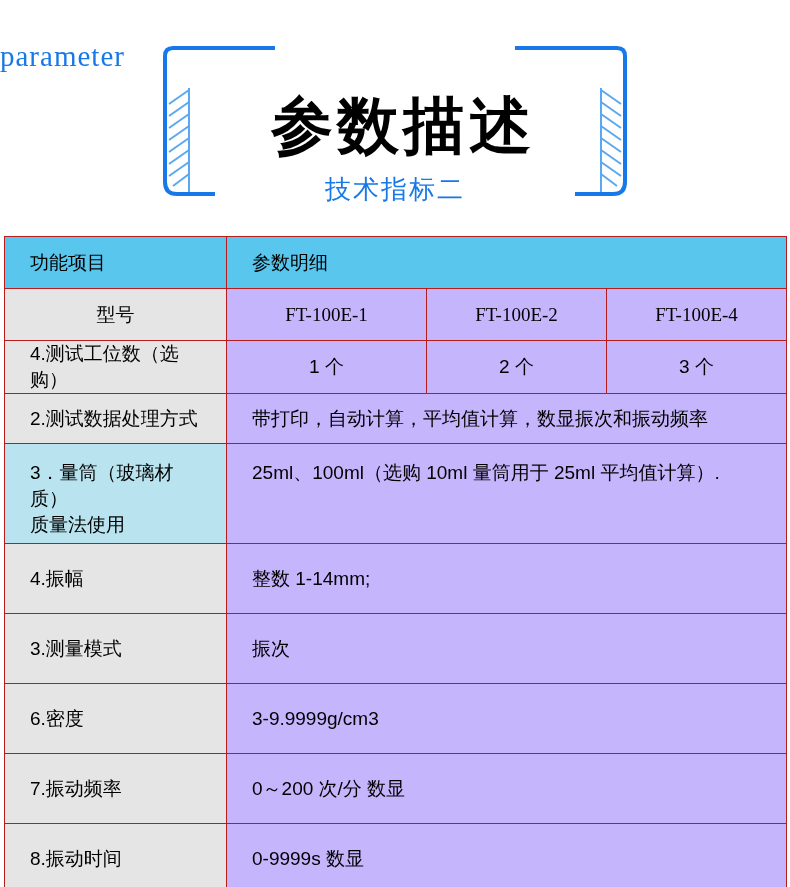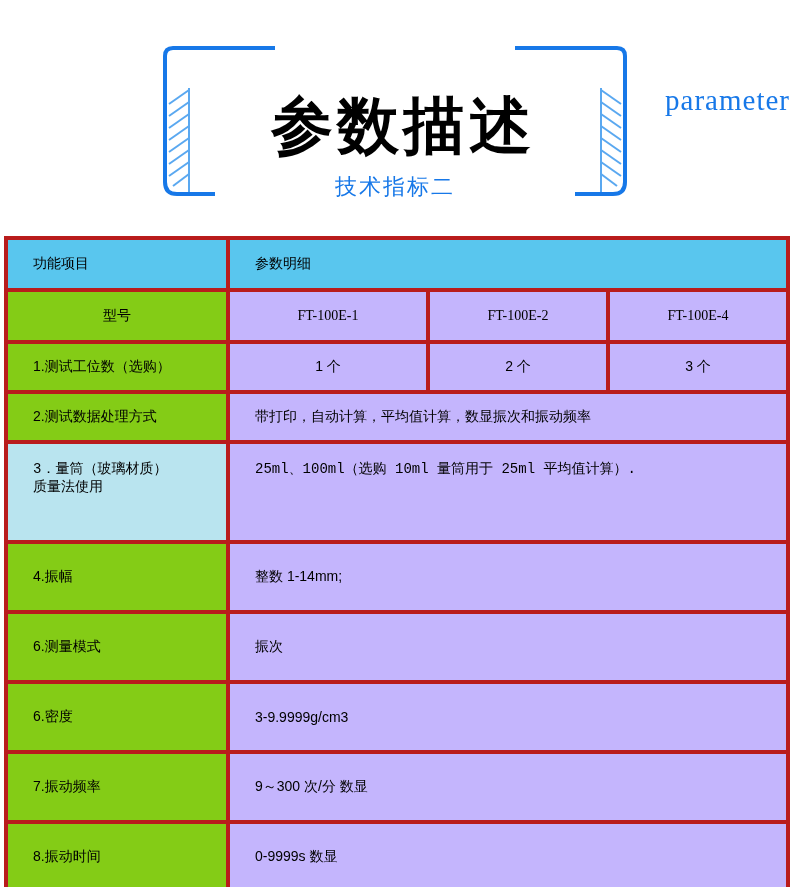--- a/index.html
+++ b/index.html
@@ -27,74 +27,73 @@
     top: 42px;
     width: 480px;
     height: 160px;
     pointer-events: none;
   }
   .hdr-eng {
     position: absolute;
     top: 40px;
     left: 0;
     width: 790px;
-    text-align: right;
+    text-align: left;
     font-size: 29px;
     color: #1778e8;
     letter-spacing: 1px;
     font-family: "Liberation Serif", "DejaVu Serif", serif;
-    margin-top: 44px;
   }
   .hdr-cn {
     position: absolute;
     top: 84px;
     left: 8px;
     width: 790px;
     text-align: center;
     font-size: 62px;
     font-weight: bold;
     color: #000000;
     letter-spacing: 4px;
   }
   .hdr-sub {
     position: absolute;
     top: 172px;
     left: 0;
     width: 790px;
     text-align: center;
-    font-size: 22px;
+    font-size: 26px;
     color: #1778e8;
     letter-spacing: 2px;
   }
 
   
   .tbl-wrap {
     position: absolute;
     top: 236px;
     left: 4px;
     width: 782px;
   }
   table.spec {
     border-collapse: collapse;
     width: 782px;
     table-layout: fixed;
   }
   table.spec td {
-    border: 4px solid #b91c1c;
+    border: 1px solid #b91c1c;
     padding: 0 25px;
-    font-size: 14px;
+    font-size: 19px;
     color: #000;
     vertical-align: middle;
   }
   .c-label {
     background: #59c6ee;
     width: 222px;
   }
   .c-label-soft {
-    background: #84cc16;
+    background: #e5e5e5;
   }
   .c-val {
     background: #c4b5fd;
   }
   .center { text-align: center; }
   .left { text-align: left; }
   .serif {
     font-family: "Liberation Serif", "DejaVu Serif", serif;
   }
   .row-h { height: 52px; }
@@ -163,57 +162,57 @@
       </tr>
 
       <tr class="row-h">
         <td class="c-label-soft center">型号</td>
         <td class="c-val center serif">FT-100E-1</td>
         <td class="c-val center serif">FT-100E-2</td>
         <td class="c-val center serif">FT-100E-4</td>
       </tr>
 
       <tr class="row-m">
-        <td class="c-label-soft left">1.测试工位数（选购）</td>
+        <td class="c-label-soft left">4.测试工位数（选购）</td>
         <td class="c-val center">1 个</td>
         <td class="c-val center">2 个</td>
         <td class="c-val center">3 个</td>
       </tr>
 
       <tr class="row-m">
         <td class="c-label-soft left">2.测试数据处理方式</td>
         <td class="c-val left" colspan="3">带打印，自动计算，平均值计算，数显振次和振动频率</td>
       </tr>
 
-      <tr style="height:100px;font-family:Liberation Mono, monospace;">
+      <tr style="height:100px;">
         <td class="note-cell left" style="vertical-align:top;padding-top:16px;">
           <span>3．量筒（玻璃材质）</span>
           <span class="note-line2">质量法使用</span>
         </td>
         <td class="c-val left" colspan="3" style="vertical-align:top;padding-top:16px;">25ml、100ml（选购 10ml 量筒用于 25ml 平均值计算）.</td>
       </tr>
 
       <tr class="row-tall">
         <td class="c-label-soft left">4.振幅</td>
         <td class="c-val left" colspan="3">整数 1-14mm;</td>
       </tr>
 
       <tr class="row-tall">
-        <td class="c-label-soft left">6.测量模式</td>
+        <td class="c-label-soft left">3.测量模式</td>
         <td class="c-val left" colspan="3">振次</td>
       </tr>
 
       <tr class="row-tall">
         <td class="c-label-soft left">6.密度</td>
         <td class="c-val left" colspan="3">3-9.9999g/cm3</td>
       </tr>
 
       <tr class="row-tall">
         <td class="c-label-soft left">7.振动频率</td>
-        <td class="c-val left" colspan="3">9～300 次/分 数显</td>
+        <td class="c-val left" colspan="3">0～200 次/分 数显</td>
       </tr>
 
       <tr class="row-tall">
         <td class="c-label-soft left">8.振动时间</td>
         <td class="c-val left" colspan="3">0-9999s 数显</td>
       </tr>
     </tbody>
   </table>
 </div>
 

